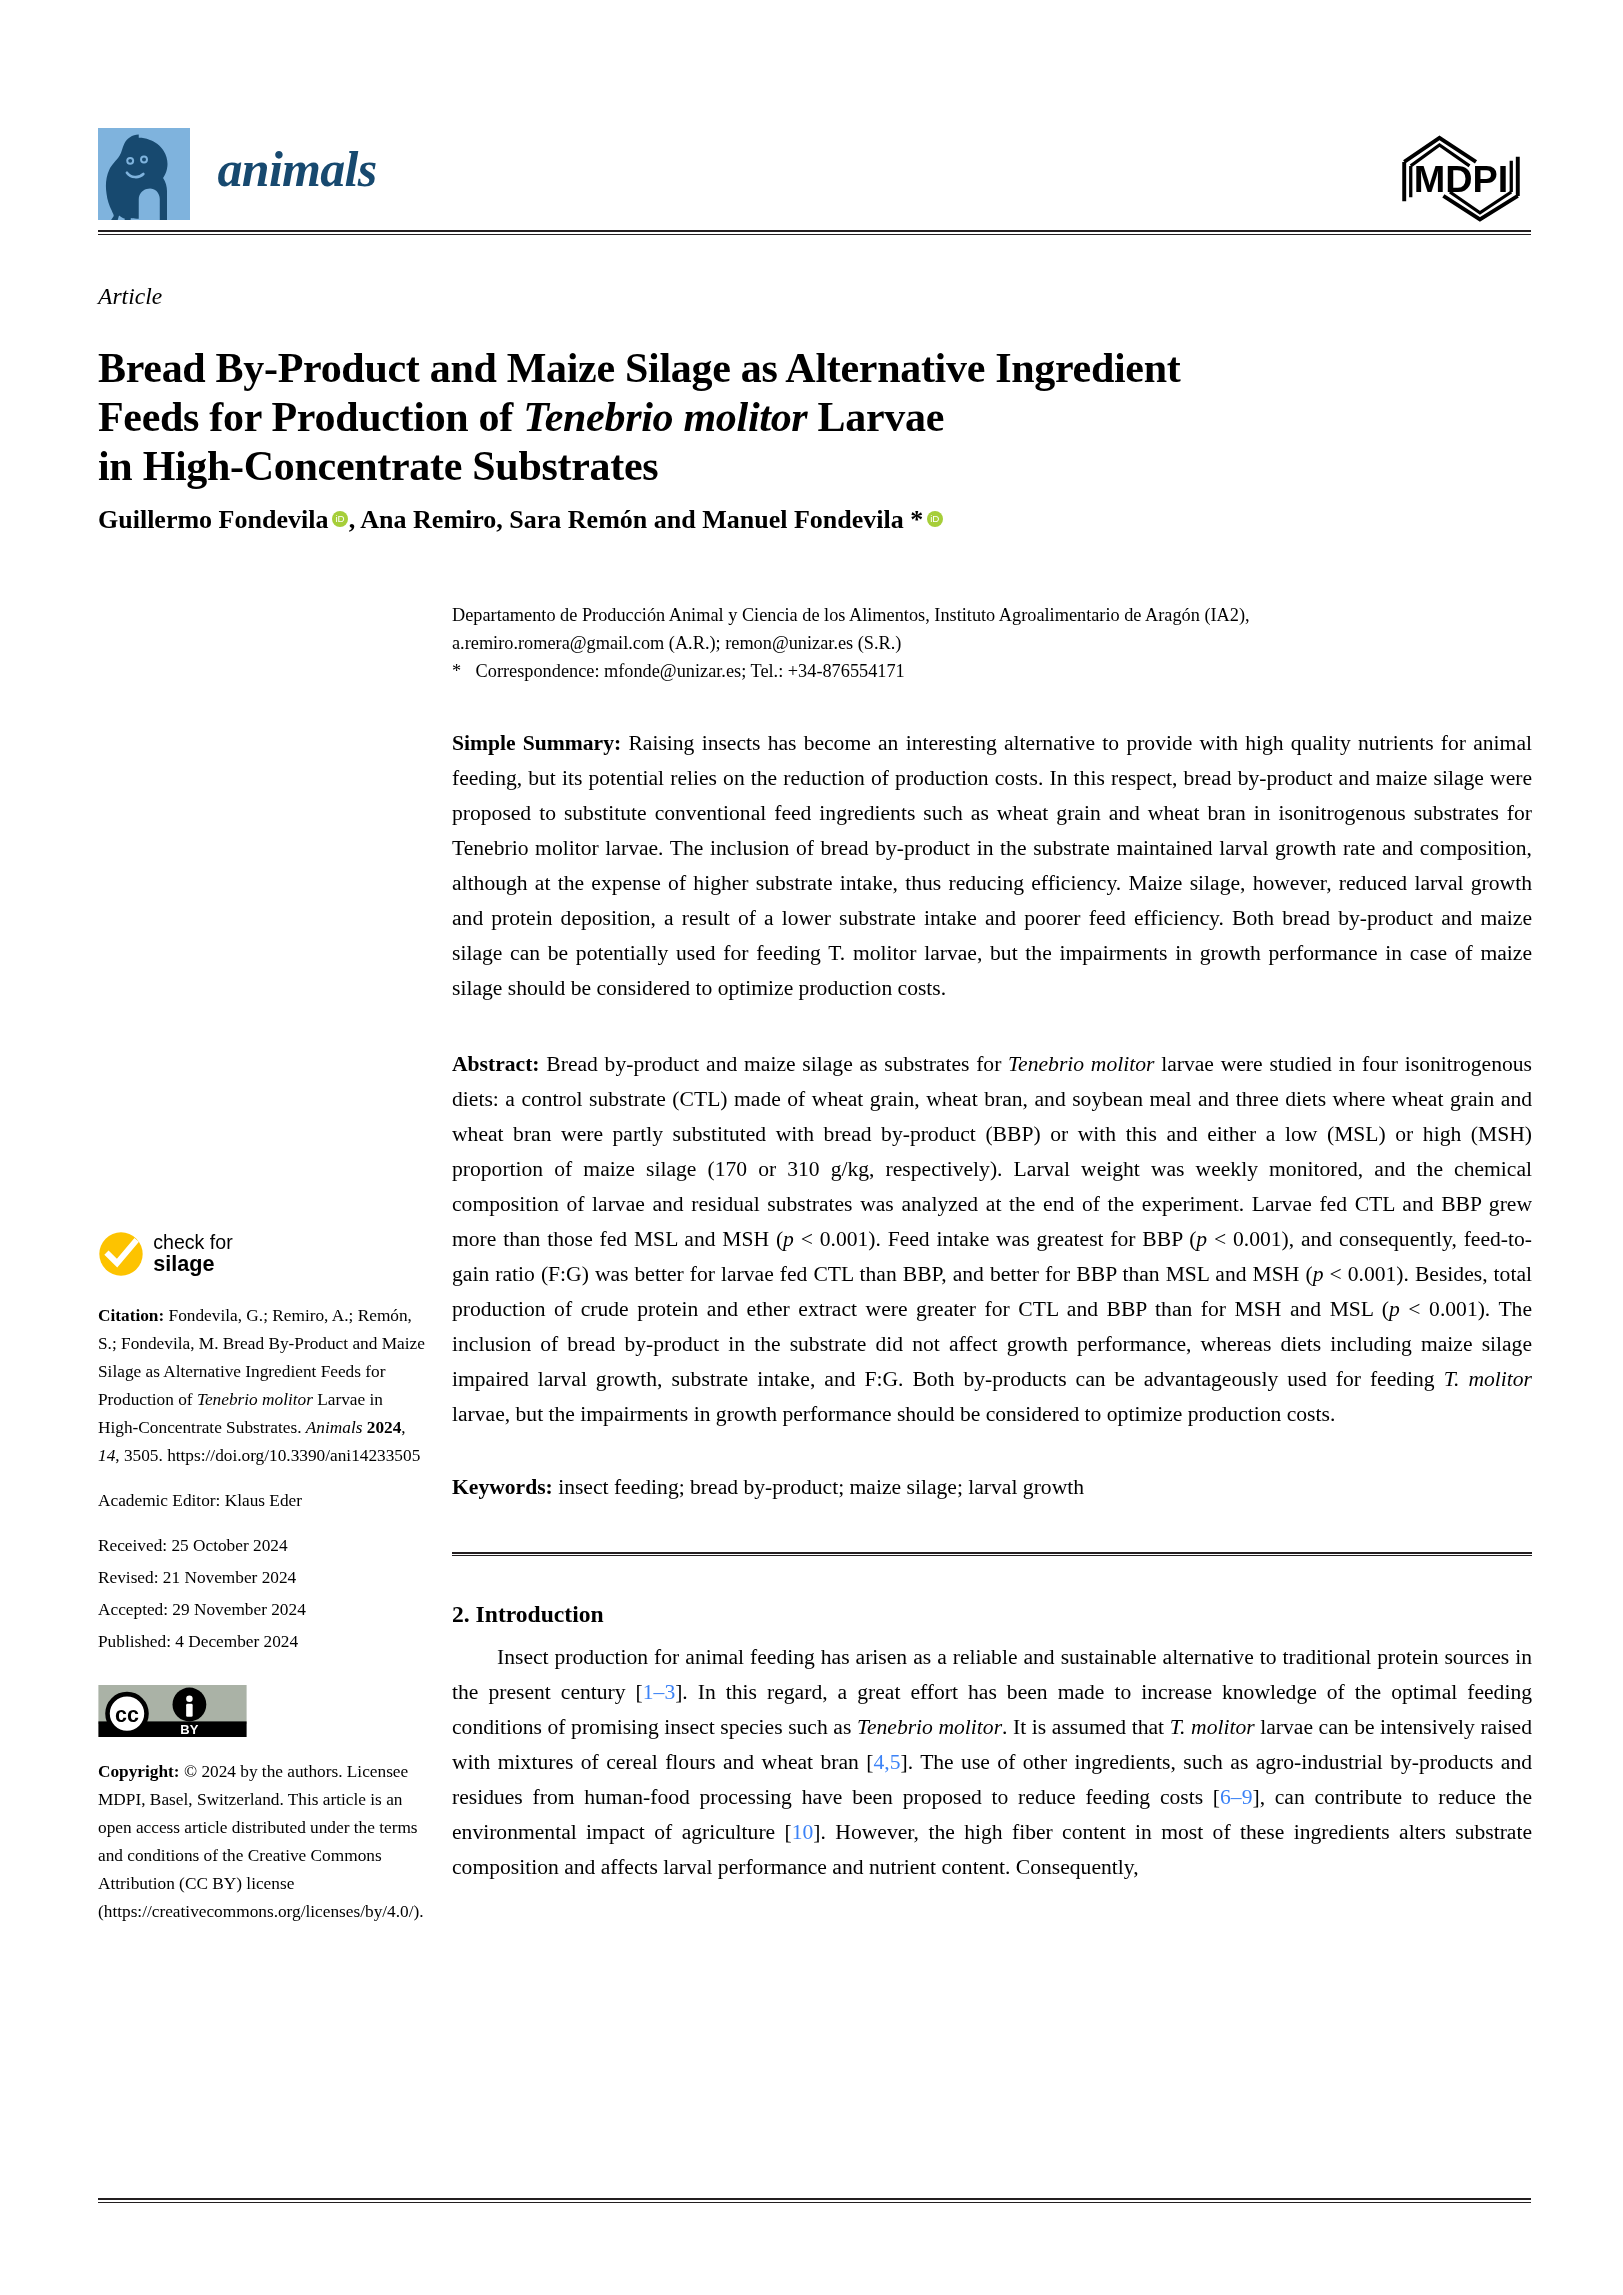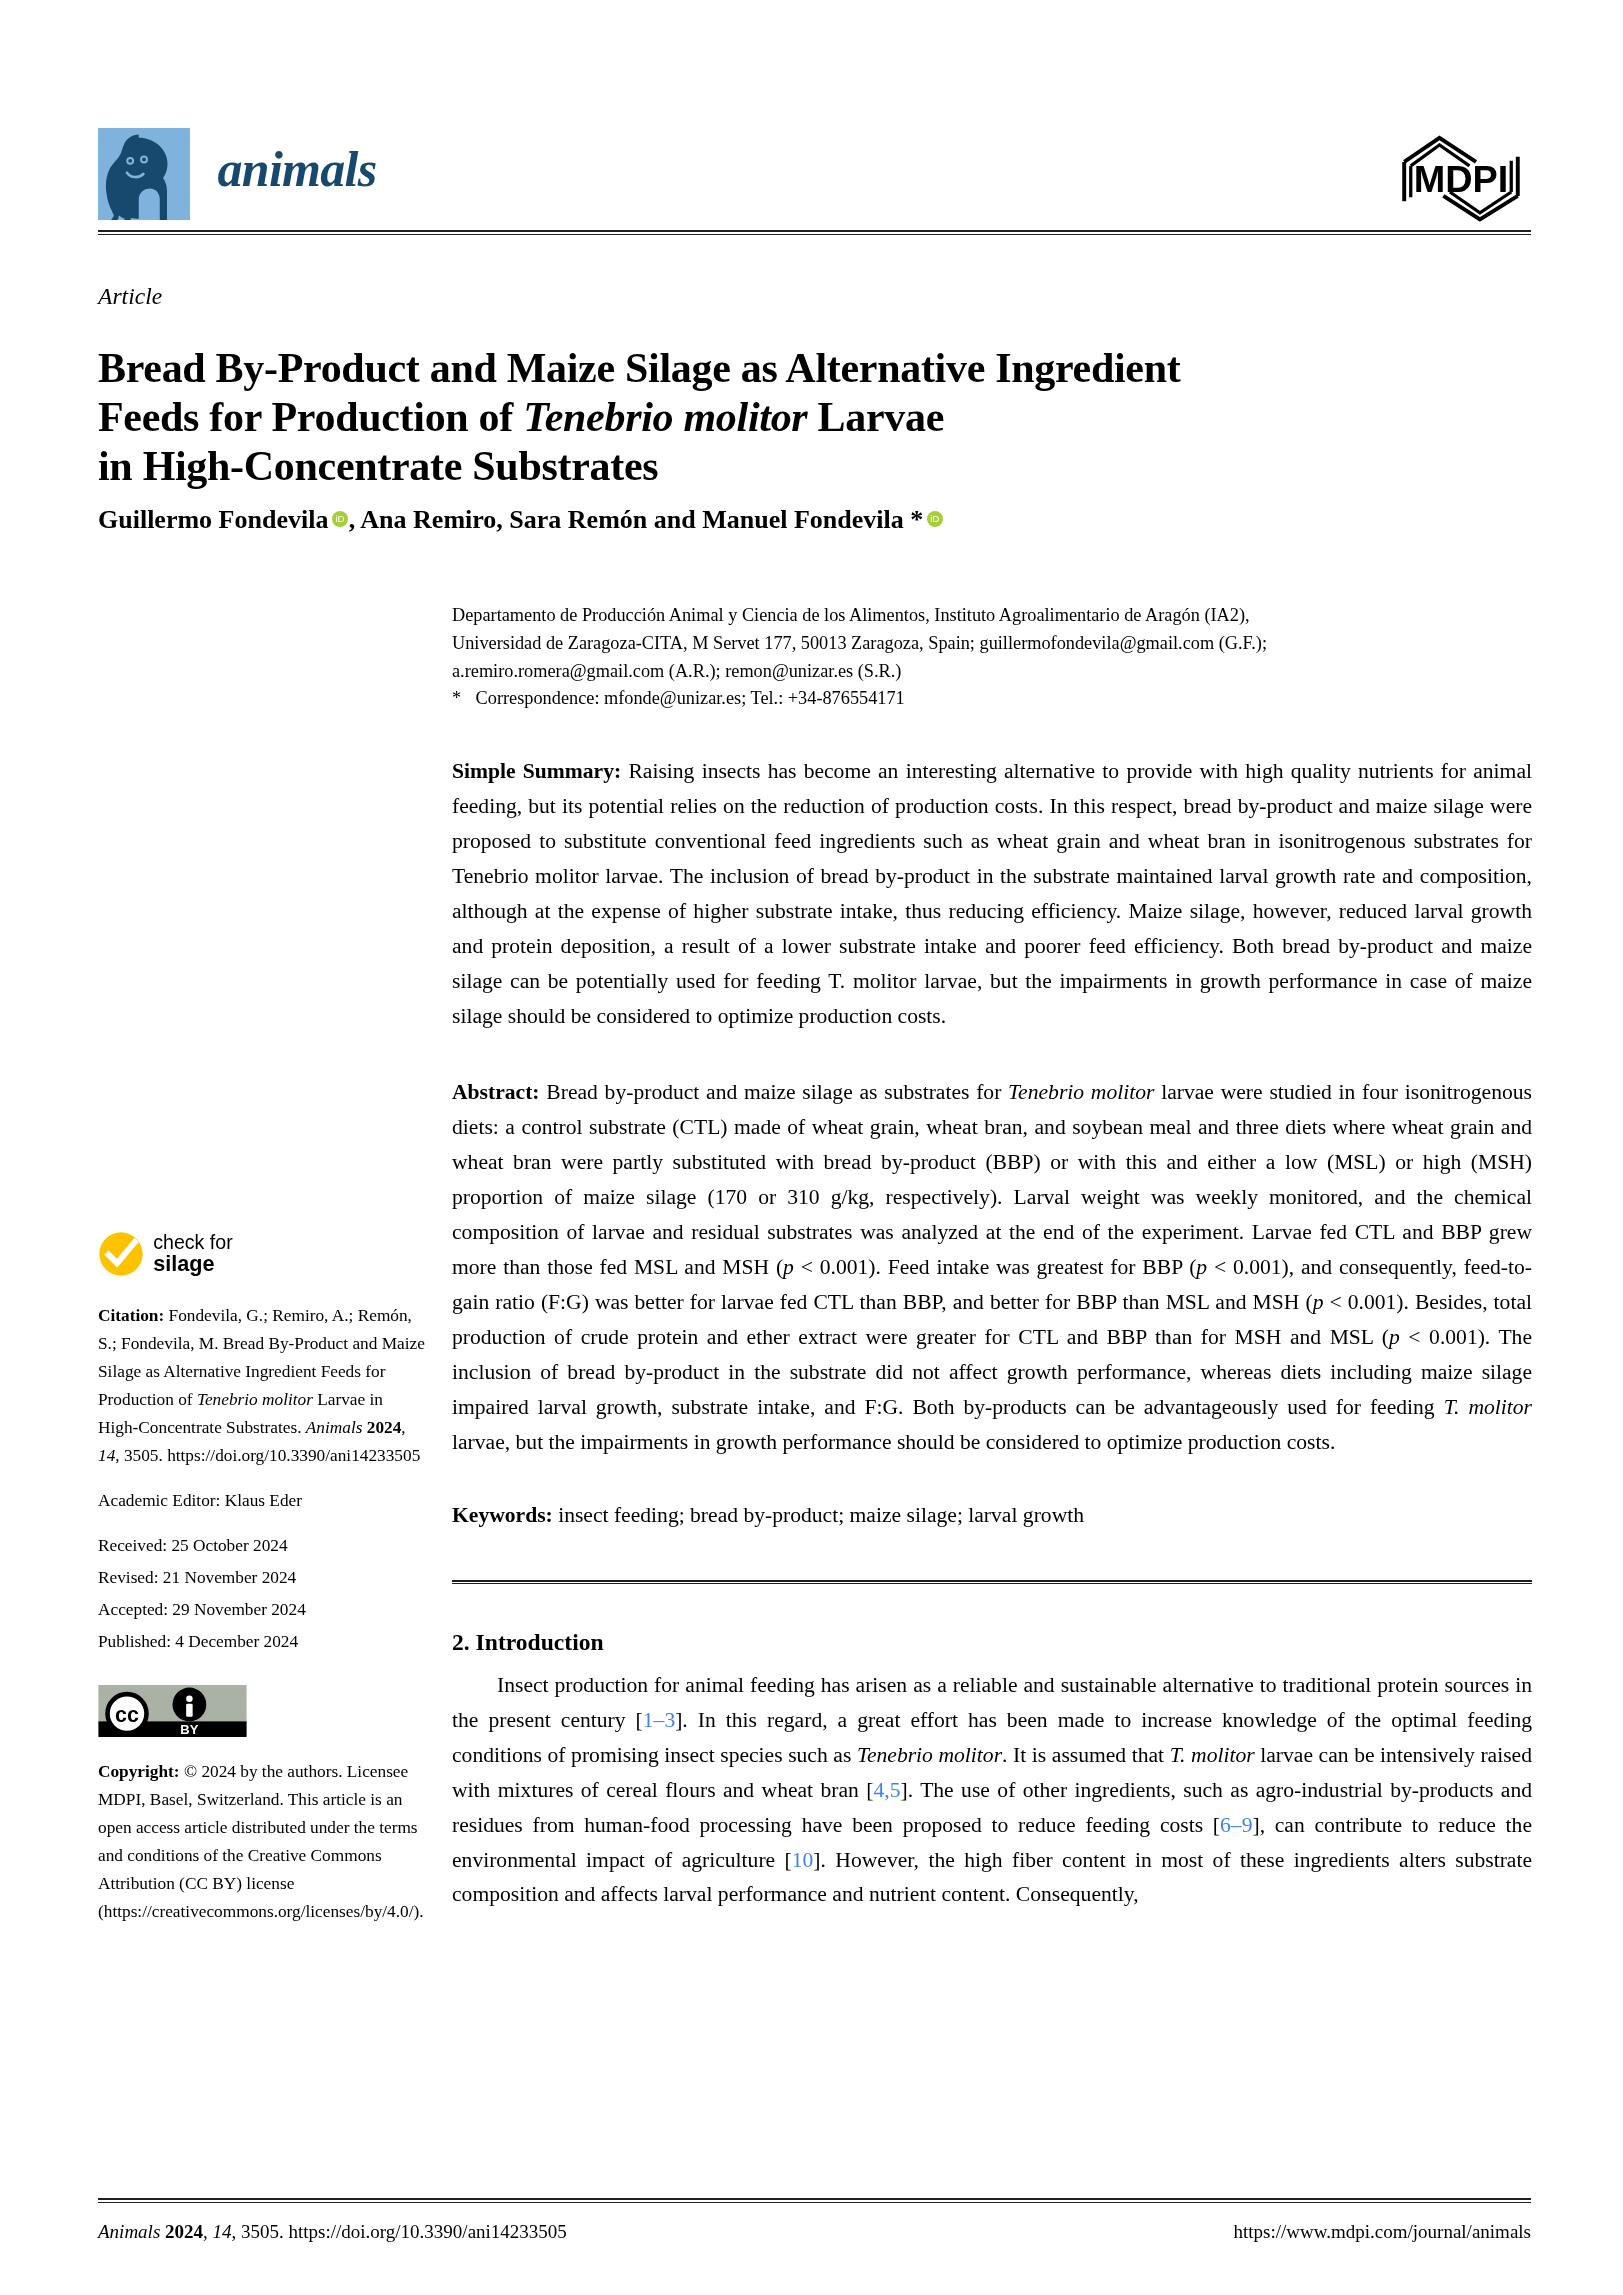--- a/index.html
+++ b/index.html
@@ -314,21 +314,20 @@
         <text x="140" y="76" font-family="Liberation Sans, sans-serif" font-size="20" font-weight="bold" text-anchor="middle" fill="#ffffff">BY</text>
       </svg>
     </div>
 
     <p class="tight"><b>Copyright:</b><span> © 2024 by the authors. Licensee MDPI, Basel, Switzerland. This article is an open access article distributed under the terms and conditions of the Creative Commons Attribution (CC BY) license (https://creativecommons.org/licenses/by/4.0/).</span></p>
   </div>
 
   <div class="maincol">
 
     <p class="affil">Departamento de Producción Animal y Ciencia de los Alimentos, Instituto Agroalimentario de Aragón (IA2),</p>
-    <p class="affil">Universidad de Zaragoza-CITA, M Servet 177, 50013 Zaragoza, Spain; guillermofondevila@gmail.com (G.F.);</p>
     <p class="affil">a.remiro.romera@gmail.com (A.R.); remon@unizar.es (S.R.)</p>
     <p class="corresp">
       <span class="star">*</span>
       <span>Correspondence: mfonde@unizar.es; Tel.: +34-876554171</span>
     </p>
 
     <p class="para block-summary"><b>Simple Summary:</b><span> Raising insects has become an interesting alternative to provide with high quality nutrients for animal feeding, but its potential relies on the reduction of production costs. In this respect, bread by-product and maize silage were proposed to substitute conventional feed ingredients such as wheat grain and wheat bran in isonitrogenous substrates for Tenebrio molitor larvae. The inclusion of bread by-product in the substrate maintained larval growth rate and composition, although at the expense of higher substrate intake, thus reducing efficiency. Maize silage, however, reduced larval growth and protein deposition, a result of a lower substrate intake and poorer feed efficiency. Both bread by-product and maize silage can be potentially used for feeding T. molitor larvae, but the impairments in growth performance in case of maize silage should be considered to optimize production costs.</span></p>
 
     <p class="para block-abstract"><b>Abstract:</b><span> Bread by-product and maize silage as substrates for </span><span class="sci">Tenebrio molitor</span><span> larvae were studied in four isonitrogenous diets: a control substrate (CTL) made of wheat grain, wheat bran, and soybean meal and three diets where wheat grain and wheat bran were partly substituted with bread by-product (BBP) or with this and either a low (MSL) or high (MSH) proportion of maize silage (170 or 310 g/kg, respectively). Larval weight was weekly monitored, and the chemical composition of larvae and residual substrates was analyzed at the end of the experiment. Larvae fed CTL and BBP grew more than those fed MSL and MSH (</span><span class="sci">p</span><span> &lt; 0.001). Feed intake was greatest for BBP (</span><span class="sci">p</span><span> &lt; 0.001), and consequently, feed-to-gain ratio (F:G) was better for larvae fed CTL than BBP, and better for BBP than MSL and MSH (</span><span class="sci">p</span><span> &lt; 0.001). Besides, total production of crude protein and ether extract were greater for CTL and BBP than for MSH and MSL (</span><span class="sci">p</span><span> &lt; 0.001). The inclusion of bread by-product in the substrate did not affect growth performance, whereas diets including maize silage impaired larval growth, substrate intake, and F:G. Both by-products can be advantageously used for feeding </span><span class="sci">T. molitor</span><span> larvae, but the impairments in growth performance should be considered to optimize production costs.</span></p>
 
@@ -336,19 +335,15 @@
 
     <div class="rule-thin-double"></div>
 
     <h2 class="section-head">2. Introduction</h2>
 
     <p class="para para-indent"><span>Insect production for animal feeding has arisen as a reliable and sustainable alternative to traditional protein sources in the present century [</span><a class="cite">1–3</a><span>]. In this regard, a great effort has been made to increase knowledge of the optimal feeding conditions of promising insect species such as </span><span class="sci">Tenebrio molitor</span><span>. It is assumed that </span><span class="sci">T. molitor</span><span> larvae can be intensively raised with mixtures of cereal flours and wheat bran [</span><a class="cite">4,5</a><span>]. The use of other ingredients, such as agro-industrial by-products and residues from human-food processing have been proposed to reduce feeding costs [</span><a class="cite">6–9</a><span>], can contribute to reduce the environmental impact of agriculture [</span><a class="cite">10</a><span>]. However, the high fiber content in most of these ingredients alters substrate composition and affects larval performance and nutrient content. Consequently,</span></p>
   </div>
 
   <div class="rule-double" id="rule-footer"></div>
 
-  <div class="footer">
-    <div><i>Animals</i> <b>2024</b>, <i>14</i><span>, 3505. https://doi.org/10.3390/ani14233505</span></div>
-    <div>https://www.mdpi.com/journal/animals</div>
-  </div>
 
 </div>
 
 
 </body></html>

